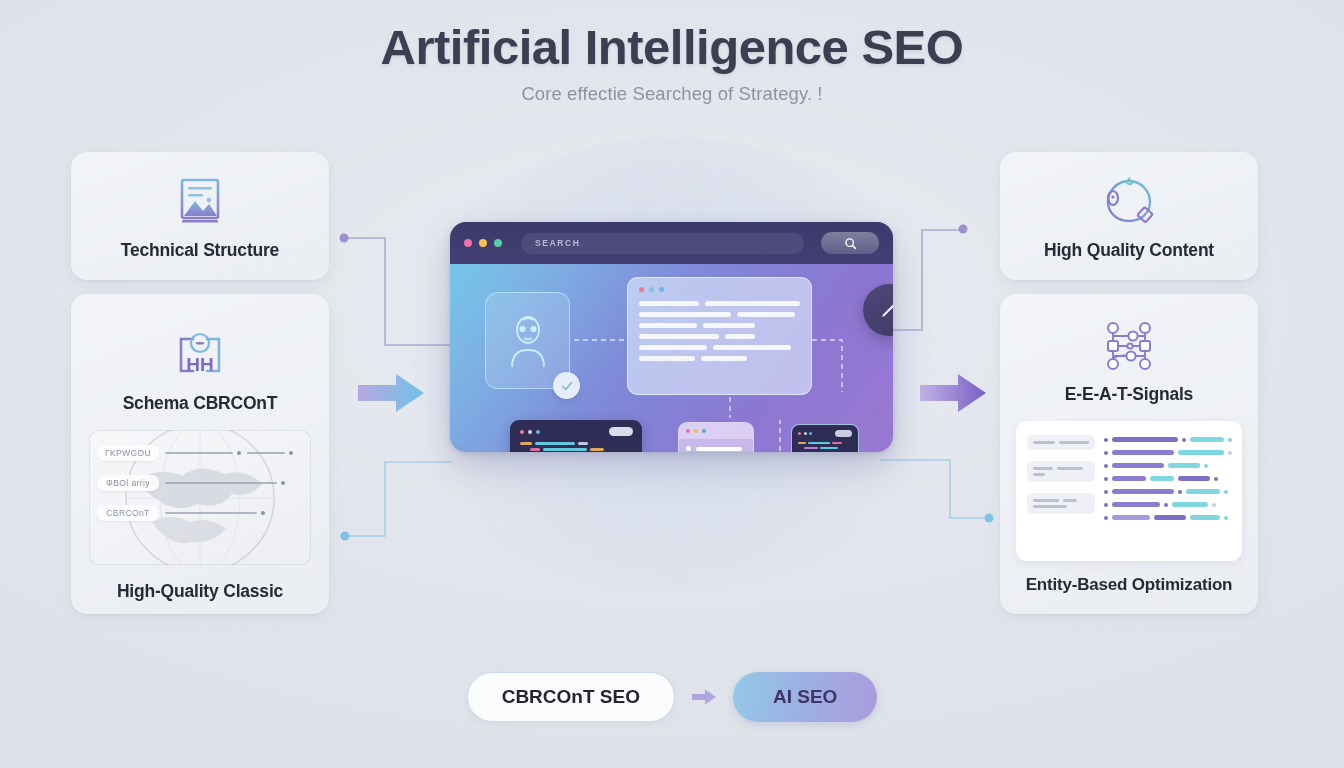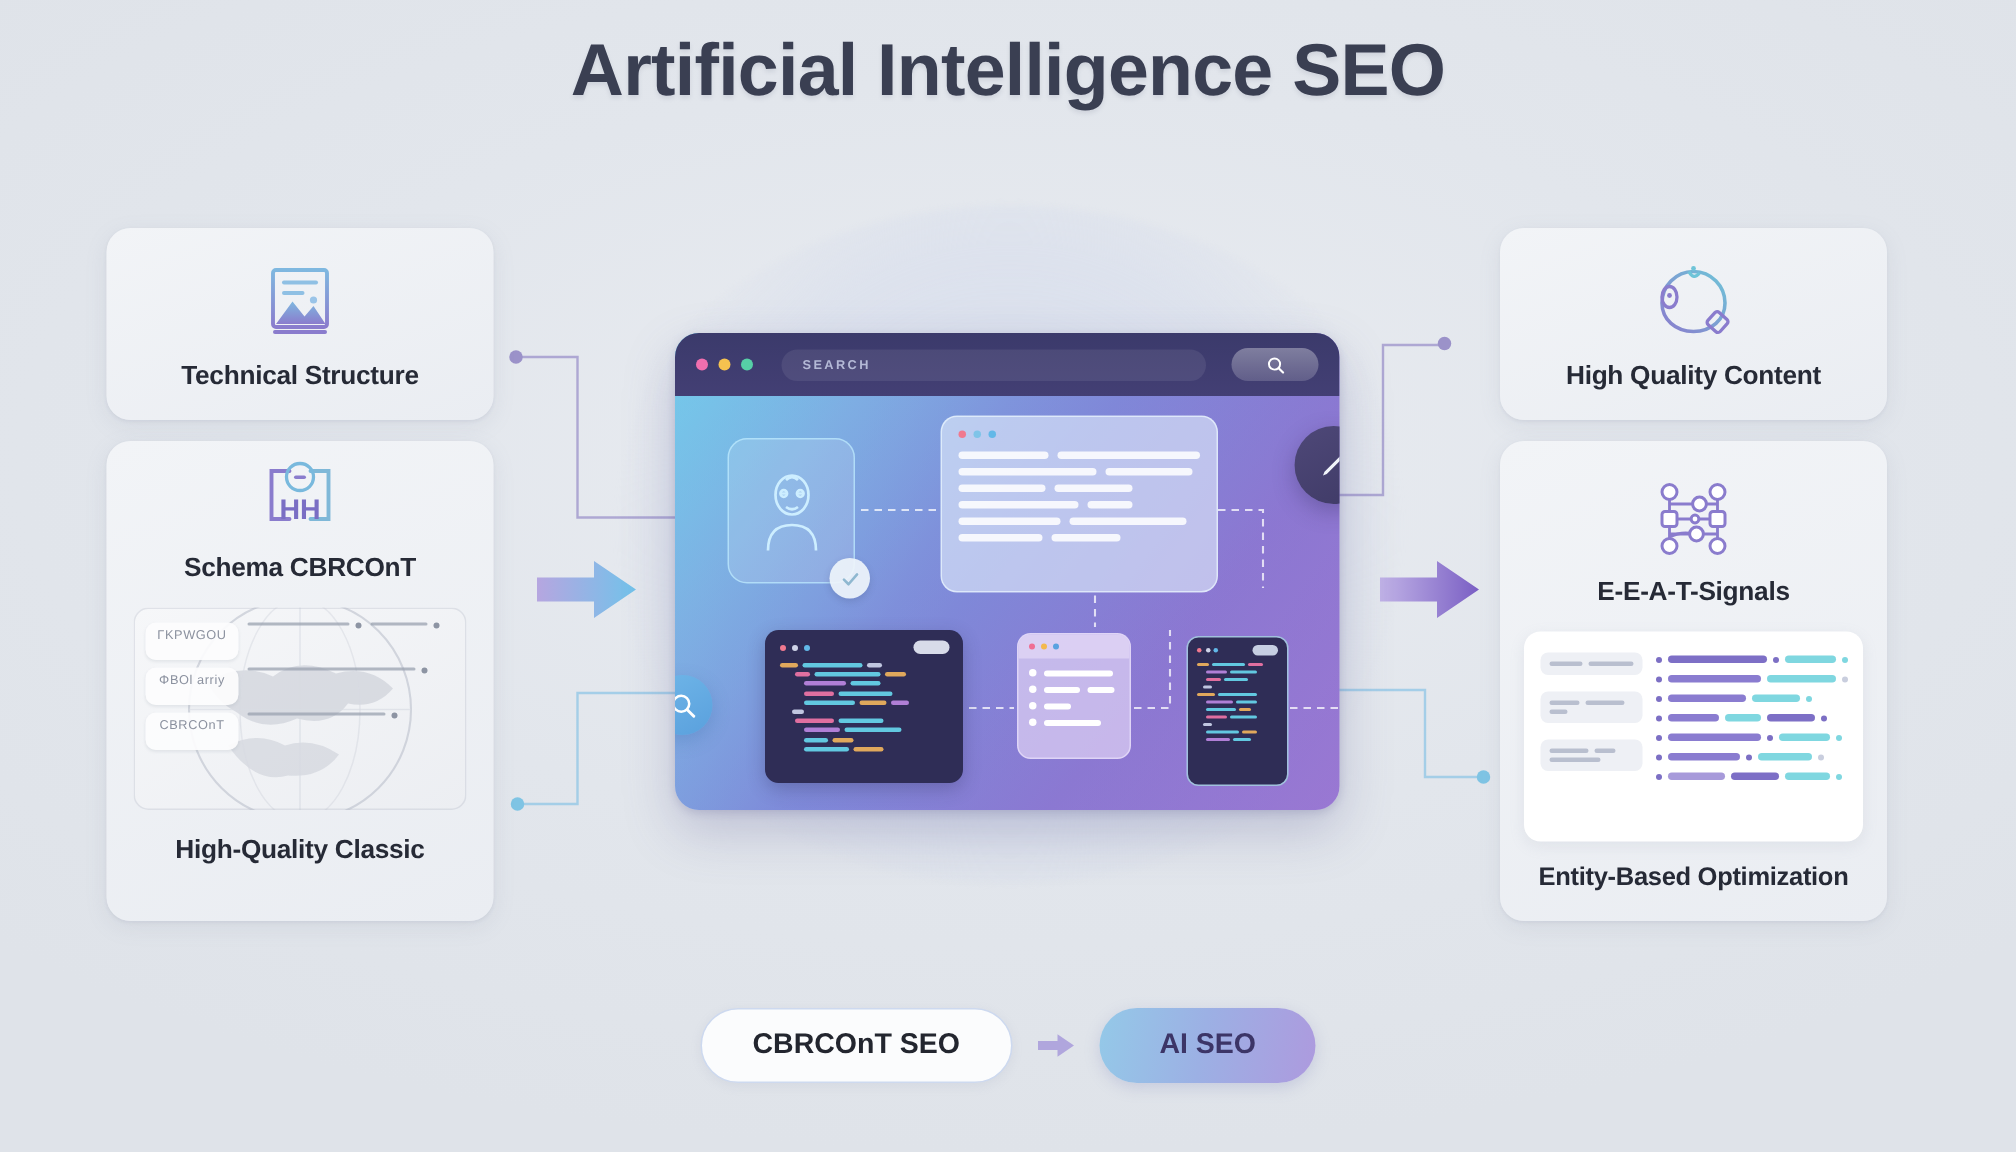--- a/index.html
+++ b/index.html
@@ -36,21 +36,21 @@
 
   
   .card {
     position:absolute;
     background: linear-gradient(160deg, #f2f4f7 0%, #eaedf2 100%);
     border-radius:16px;
     box-shadow: 0 4px 14px rgba(130,140,160,.13), 0 1px 2px rgba(140,150,170,.12);
     display:flex; flex-direction:column; align-items:center;
   }
   .card-l1 { left:71px;  top:152px; width:258px; height:128px; justify-content:center; }
-  .card-l2 { left:71px;  top:294px; width:258px; height:320px; padding-top:6px; }
+  .card-l2 { left:71px;  top:294px; width:258px; height:320px; padding-top:31px; }
   .card-r1 { left:1000px; top:152px; width:258px; height:128px; justify-content:center; }
   .card-r2 { left:1000px; top:294px; width:258px; height:320px; padding-top:22px; }
 
   .card-icon { height:60px; display:flex; align-items:center; justify-content:center; }
   .card-label {
     font-size:17.5px; font-weight:700; color:#262a36; letter-spacing:-.2px;
     margin-top:8px; text-align:center; white-space:nowrap;
   }
   .card-label.small { font-size:17px; }
 
@@ -59,21 +59,21 @@
     position:relative; width:222px; height:135px; margin-top:16px;
     border-radius:10px; overflow:hidden;
     background: linear-gradient(150deg,#f6f7f9 0%,#eceef2 100%);
     box-shadow: inset 0 0 0 1px rgba(190,196,208,.4);
   }
   .map-globe {
     position:absolute; left:50%; top:50%; transform:translate(-50%,-50%);
     width:160px; height:160px; opacity:.55;
   }
   .map-rows { position:absolute; inset:0; padding:10px 8px; }
-  .map-row { display:flex; height:25px; margin-bottom:5px; }
+  .map-row { display:flex; align-items:center; height:25px; margin-bottom:5px; }
   .map-chip {
     background:rgba(252,252,253,.93); border-radius:7px;
     padding:3px 7px; font-size:8.5px; color:#8b919f; letter-spacing:.4px;
     min-width:62px; text-align:center; white-space:nowrap;
     box-shadow:0 1px 2px rgba(150,158,172,.18);
   }
   .map-bar { height:2px; background:#9aa1af; border-radius:2px; margin-left:6px; opacity:.75; }
   .map-dot { width:4px; height:4px; border-radius:50%; background:#8d94a3; margin-left:4px; }
 
   
@@ -94,21 +94,21 @@
   .er-bar { height:5px; border-radius:3px; }
 
   
   .connectors { position:absolute; inset:0; pointer-events:none; }
 
   
   .big-arrow { position:absolute; width:70px; height:44px; }
 
   
   .browser {
-    position:absolute; left:450px; top:222px; width:443px; height:318px;
+    position:absolute; left:450px; top:222px; width:443px; height:230px;
     border-radius:16px; overflow:hidden;
     background: linear-gradient(128deg,#6ec8ea 0%, #7fa8e0 22%, #7d85d6 48%, #8a74cf 72%, #9b7ad3 100%);
     box-shadow: 0 14px 34px rgba(95,95,150,.28), 0 2px 6px rgba(90,90,140,.2);
   }
   .browser-inner { position:absolute; inset:0;
     background: linear-gradient(120deg, rgba(120,205,235,.55) 0%, rgba(130,150,225,.25) 40%, rgba(150,115,210,.35) 100%);
   }
   .browser-bar {
     position:absolute; left:0; top:0; width:100%; height:42px;
     background: linear-gradient(180deg,#3b3a6b 0%, #433f74 100%);
@@ -214,20 +214,21 @@
     font-size:19px; font-weight:700; color:#3c3567;
     box-shadow:0 3px 10px rgba(130,135,190,.28);
   }
   .pill-arrow { width:26px; height:18px; }
 </style>
 </head>
 <body>
 
 <div class="header">
   <div class="title">Artificial Intelligence SEO</div>
+  <div class="subtitle">Core effectie Searcheg of Strategy. !</div>
 </div>
 
 <div class="center-glow"></div>
 
 <svg class="connectors" width="1344" height="768">
 
   <path d="M345,238 H385 V345 H455" stroke="#9b92c9" stroke-width="1.6" fill="none" opacity=".75"></path>
   <circle cx="344" cy="238" r="4.5" fill="#9b92c9"></circle>
 
   <path d="M346,536 H385 V462 H452" stroke="#8fc6e6" stroke-width="1.6" fill="none" opacity=".75"></path>

